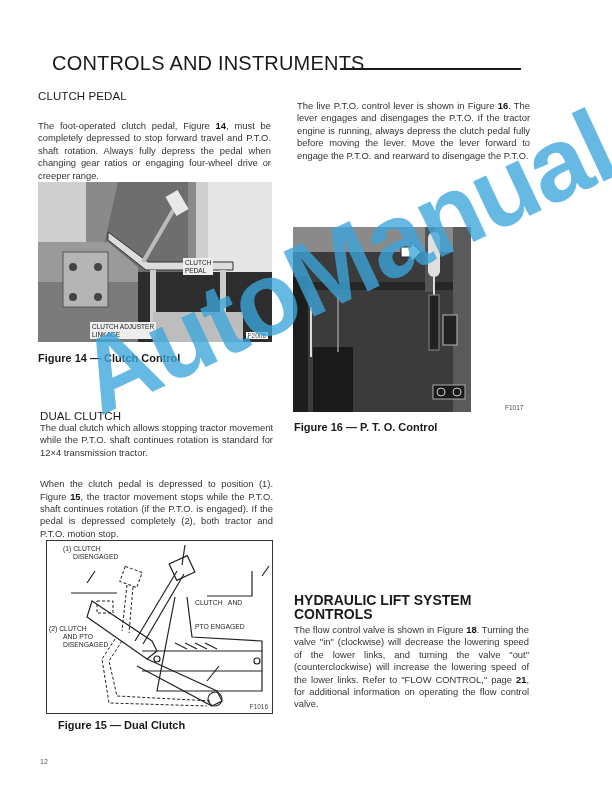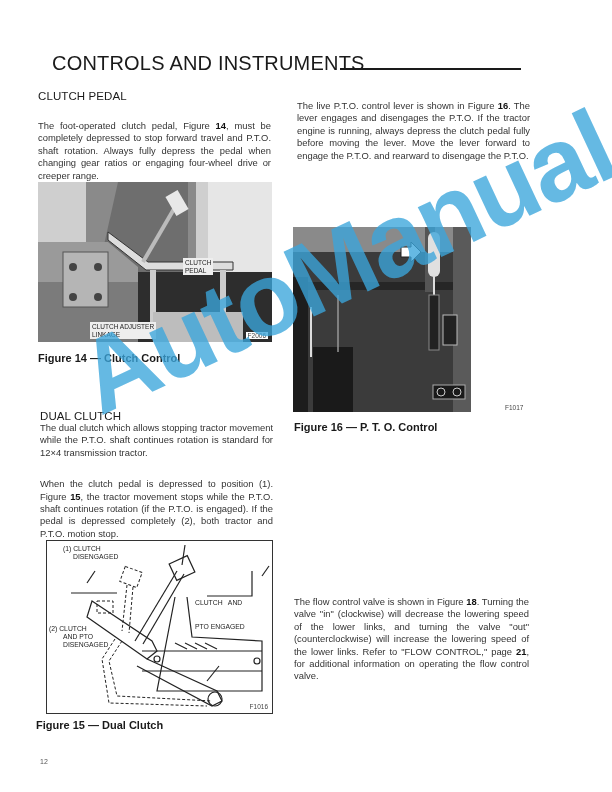--- a/index.html
+++ b/index.html
@@ -138,21 +138,25 @@
     <div>CLUTCH   AND</div>
     <div>PTO ENGAGED</div>
   </div>
   <div class="abs" style="left:2px;top:84px;font-size:6.8px;line-height:8px;color:#222;">
     <div>(2) CLUTCH</div>
     <div style="padding-left:14px;">AND PTO</div>
     <div style="padding-left:14px;">DISENGAGED</div>
   </div>
   <div class="abs fig-id" style="right:4px;bottom:3px;">F1016</div>
 </div>
-<div class="abs caption" style="left:36px;top:719px;">Figure 15 — Dual Clutch</div>
+<div class="abs caption" style="left:58px;top:719px;">Figure 15 — Dual Clutch</div>
 
 <div class="abs" style="left:294px;top:593px;width:235px;">
+  <h2 class="big">
+    <span>HYDRAULIC LIFT SYSTEM</span><br>
+    <span>CONTROLS</span>
+  </h2>
   <p class="body" style="margin-top:3px;"><span>The flow control valve is shown in Figure </span><b>18</b><span>. Turning the valve "in" (clockwise) will decrease the lowering speed of the lower links, and turning the valve "out" (counterclockwise) will increase the lowering speed of the lower links. Refer to "FLOW CONTROL," page </span><b>21</b><span>, for additional information on operating the flow control valve.</span></p>
 </div>
 
 <div class="abs watermark">AutoManual</div>
 
 <div class="abs pageno">12</div>
 
 </body></html>

